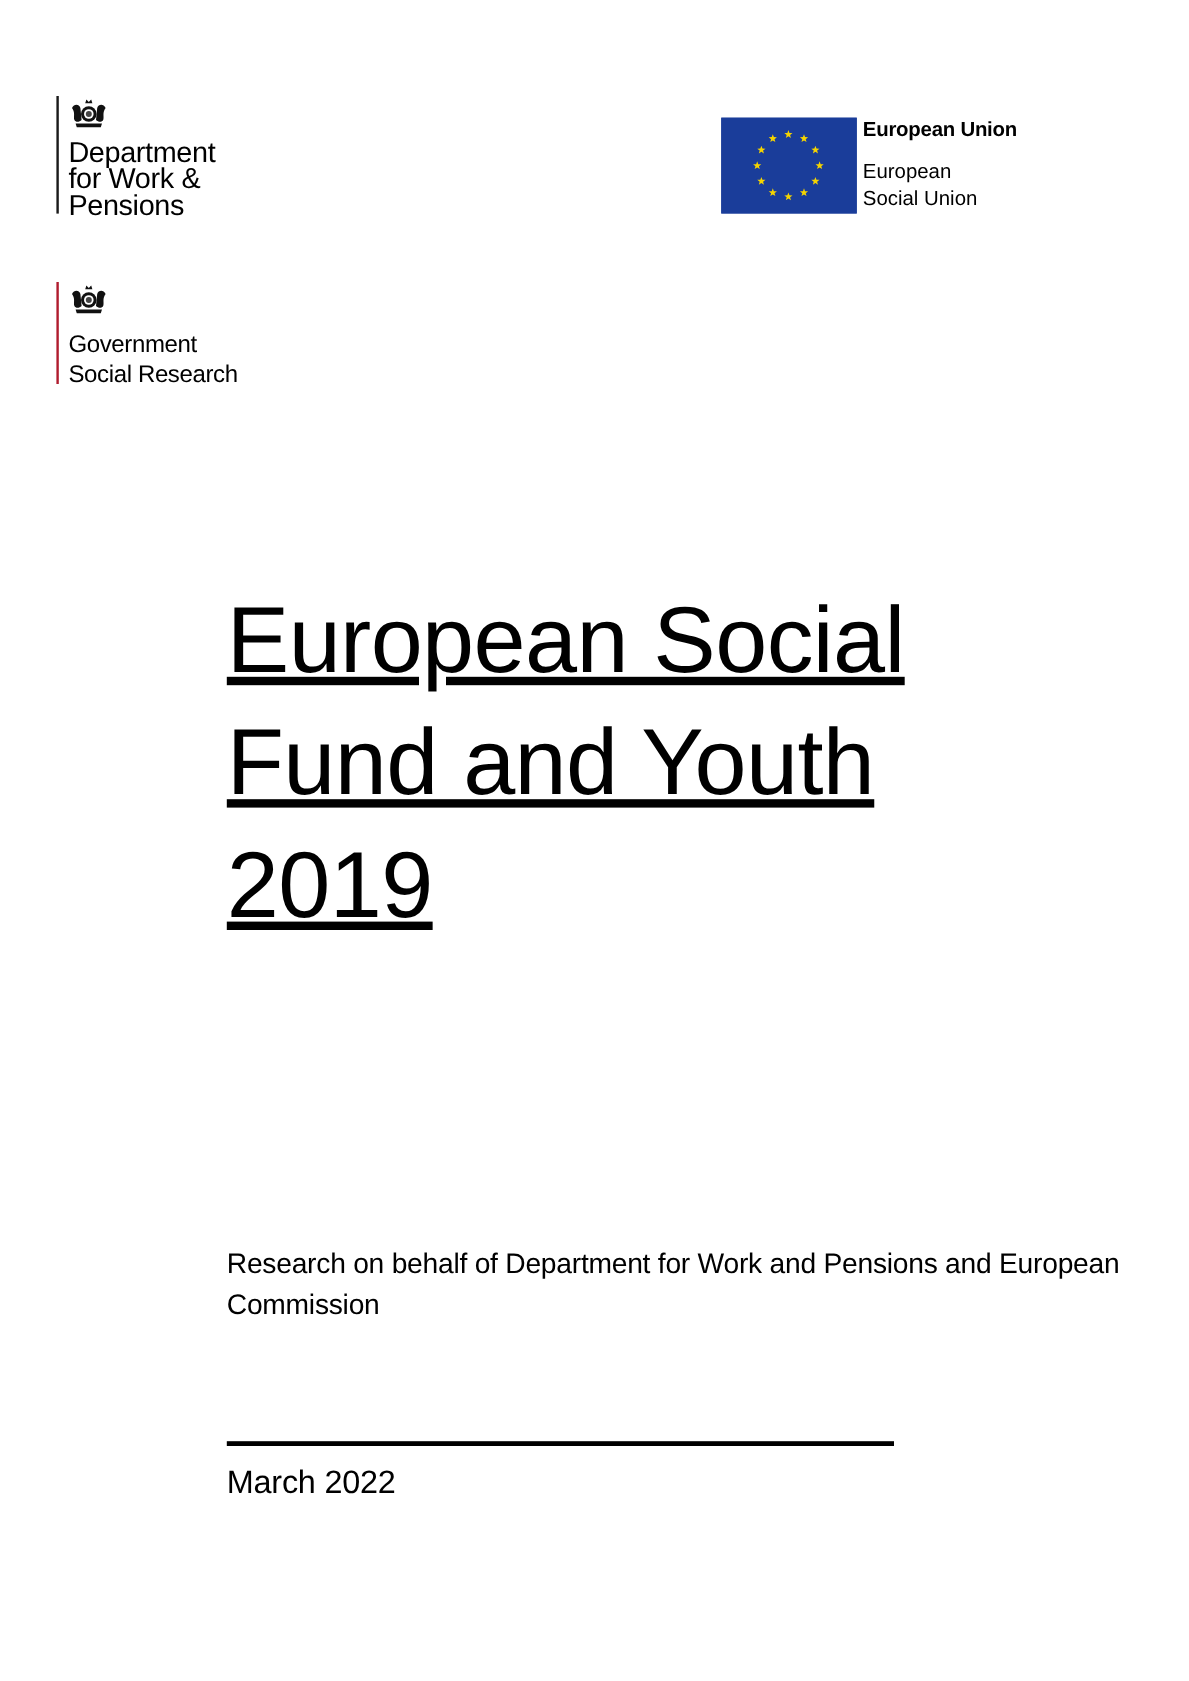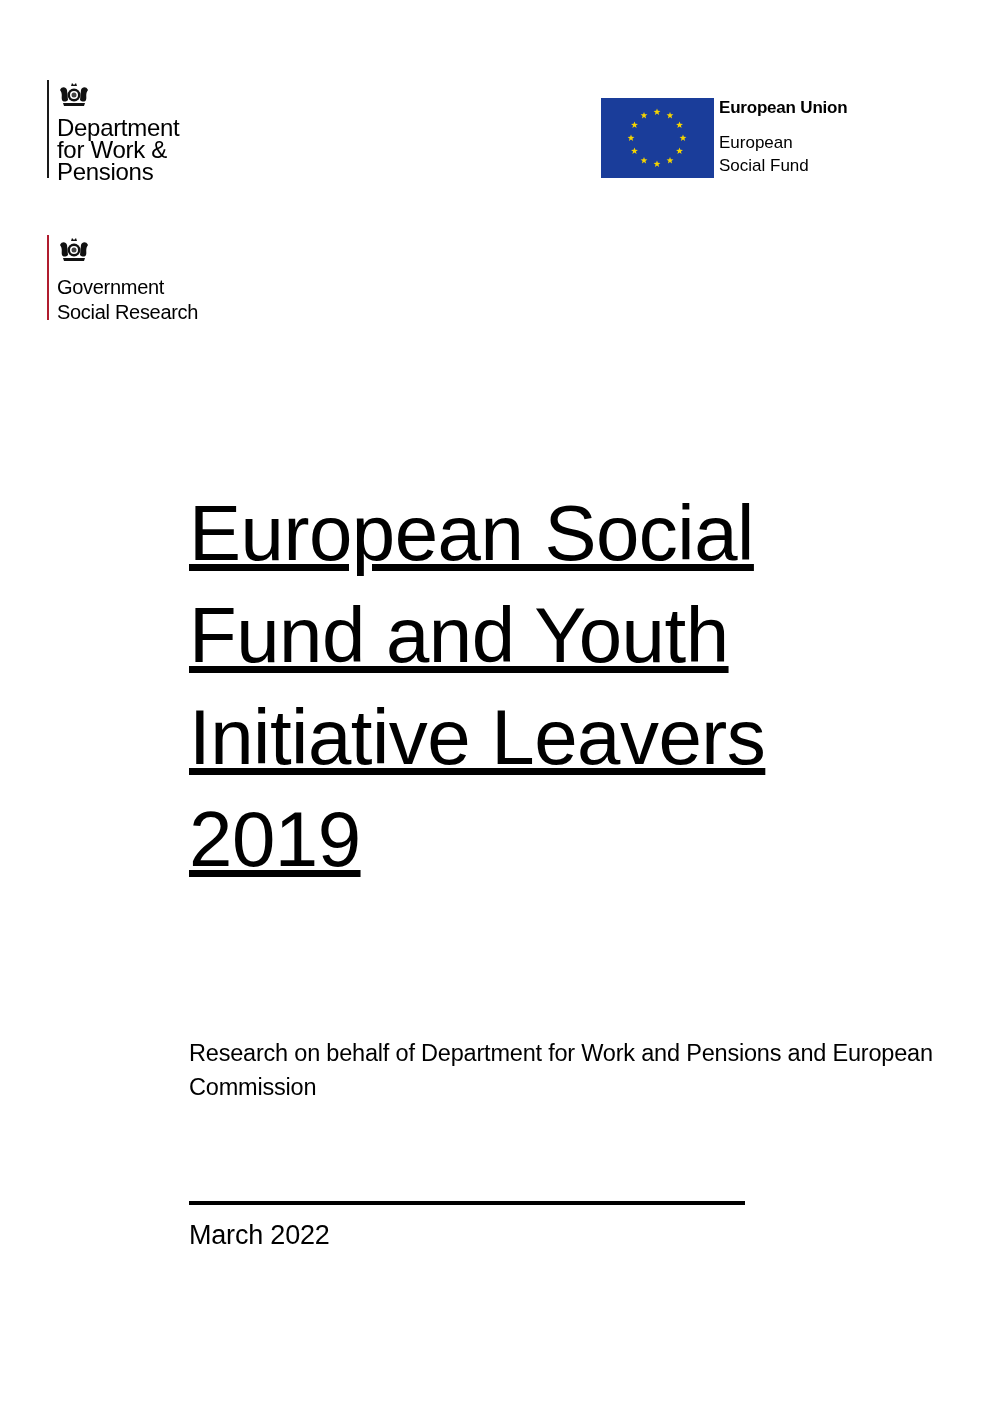--- a/index.html
+++ b/index.html
@@ -69,21 +69,21 @@
         <polygon points="43.00,58.92 43.88,61.30 46.42,61.40 44.43,62.98 45.12,65.43 43.00,64.02 40.88,65.43 41.57,62.98 39.58,61.40 42.12,61.30" fill="#f5d400"></polygon>
         <polygon points="33.48,49.40 34.37,51.79 36.91,51.89 34.91,53.46 35.60,55.91 33.48,54.50 31.37,55.91 32.06,53.46 30.06,51.89 32.60,51.79" fill="#f5d400"></polygon>
         <polygon points="30.00,36.40 30.88,38.79 33.42,38.89 31.43,40.46 32.12,42.91 30.00,41.50 27.88,42.91 28.57,40.46 26.58,38.89 29.12,38.79" fill="#f5d400"></polygon>
         <polygon points="33.48,23.40 34.37,25.79 36.91,25.89 34.91,27.46 35.60,29.91 33.48,28.50 31.37,29.91 32.06,27.46 30.06,25.89 32.60,25.79" fill="#f5d400"></polygon>
         <polygon points="43.00,13.88 43.88,16.27 46.42,16.37 44.43,17.95 45.12,20.40 43.00,18.98 40.88,20.40 41.57,17.95 39.58,16.37 42.12,16.27" fill="#f5d400"></polygon>
       </g>
   </svg>
   <div class="eu-title">European Union</div>
   <div class="eu-sub">
     <div>European</div>
-    <div>Social Fund</div>
+    <div>Social Union</div>
   </div>
 </div>
 
 <div class="logo" id="gsr-logo">
   <div class="logo-bar"></div>
   <svg class="crest" viewBox="0 0 34 30">
     <g fill="#111">
       <circle cx="17" cy="15" r="6.5"></circle>
       <path d="M14 6 L15 3 L17 5 L19 3 L20 6 Z"></path>
       <path d="M3 10 C5 6 9 7 10 10 L11 20 C9 22 6 22 5 20 C4 17 6 14 3 10 Z"></path>
@@ -95,19 +95,18 @@
   </svg>
   <div class="logo-text">
     <div>Government</div>
     <div>Social Research</div>
   </div>
 </div>
 
 <div class="title-block">
   <div class="title-line">European Social</div>
   <div class="title-line">Fund and Youth</div>
-  <div class="title-line">Initiative Leavers</div>
   <div class="title-line">2019</div>
 </div>
 
 <div class="subtitle">Research on behalf of Department for Work and Pensions and European Commission</div>
 <div class="rule"></div>
 <div class="date">March 2022</div>
 
 </body></html>

